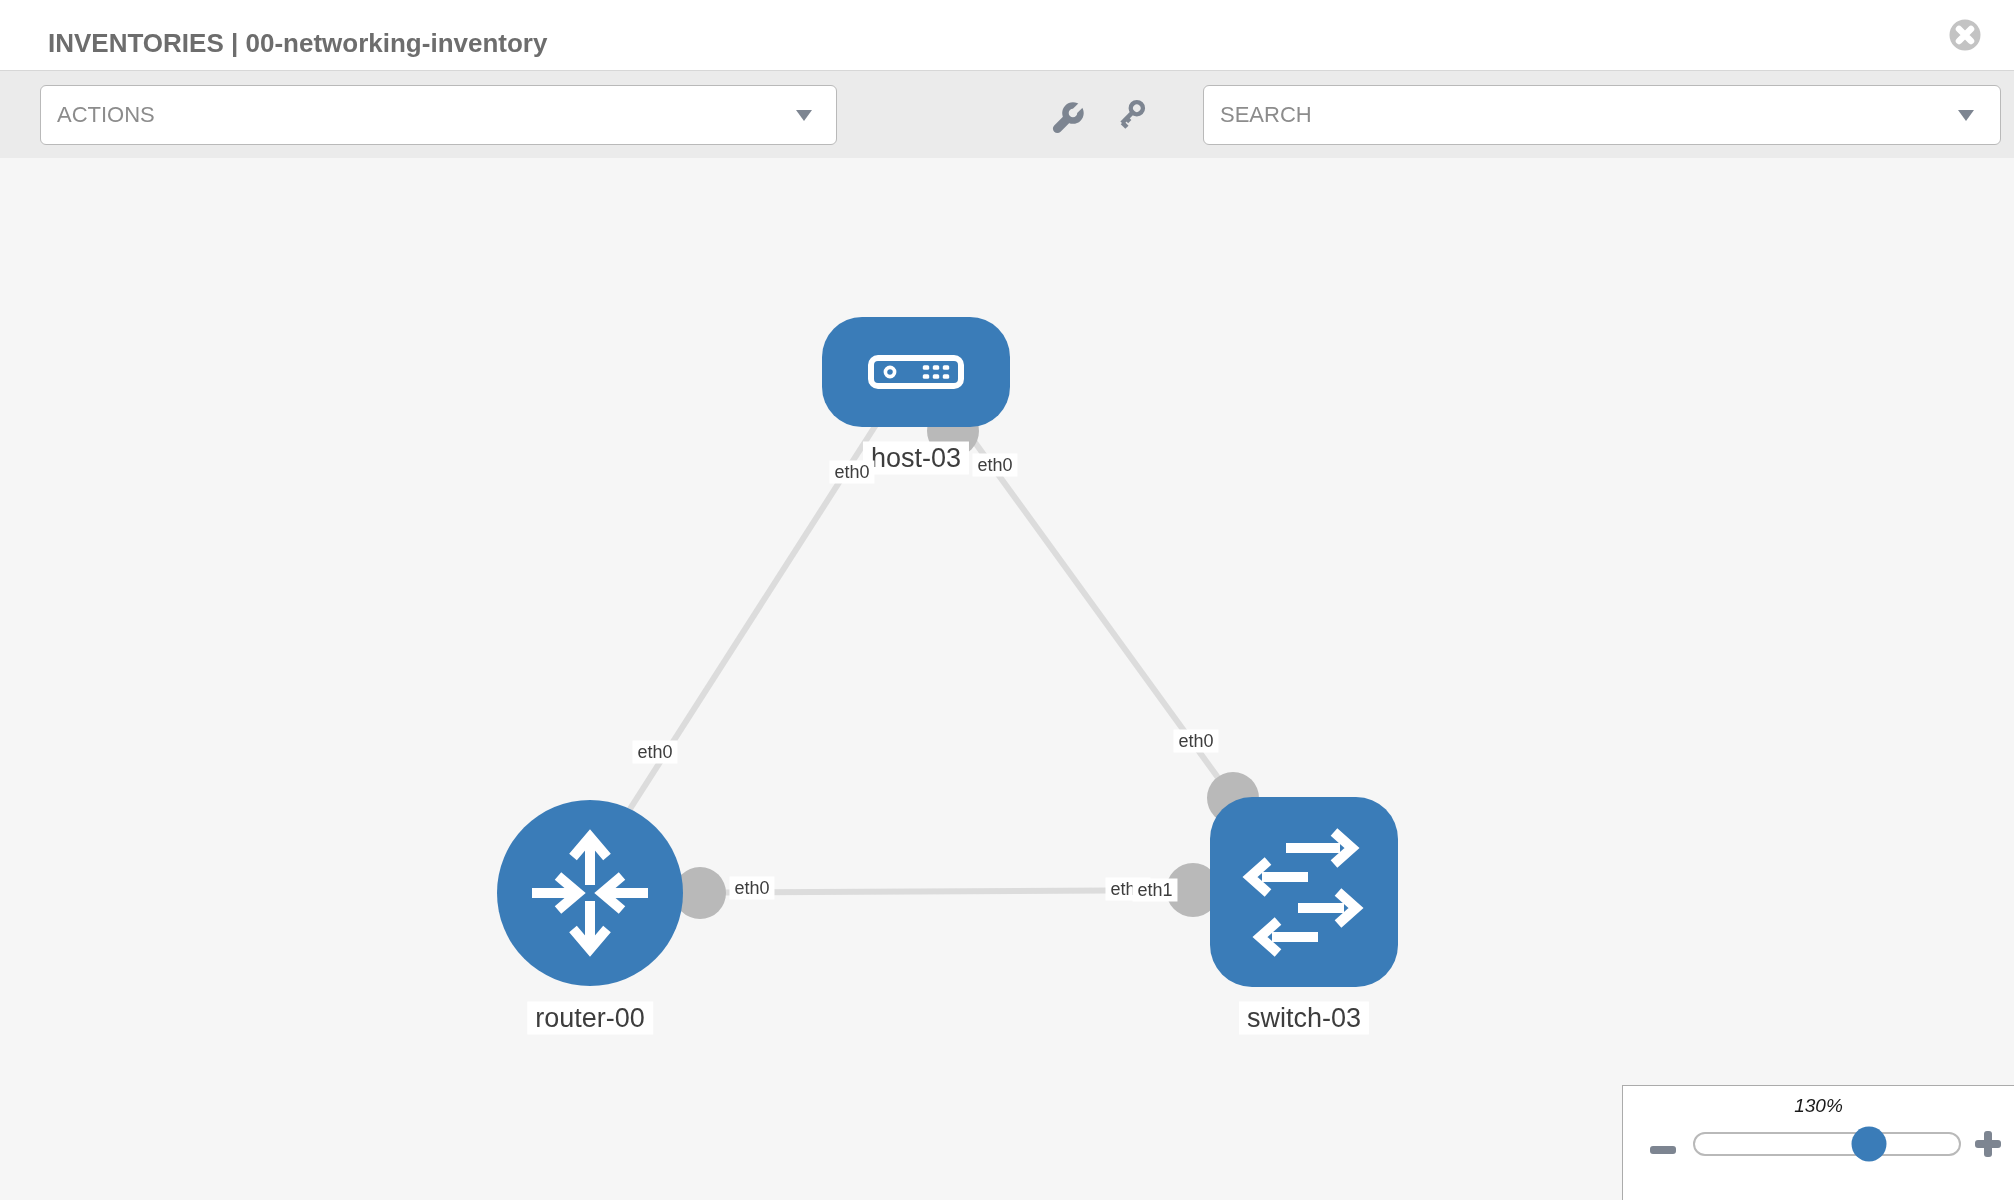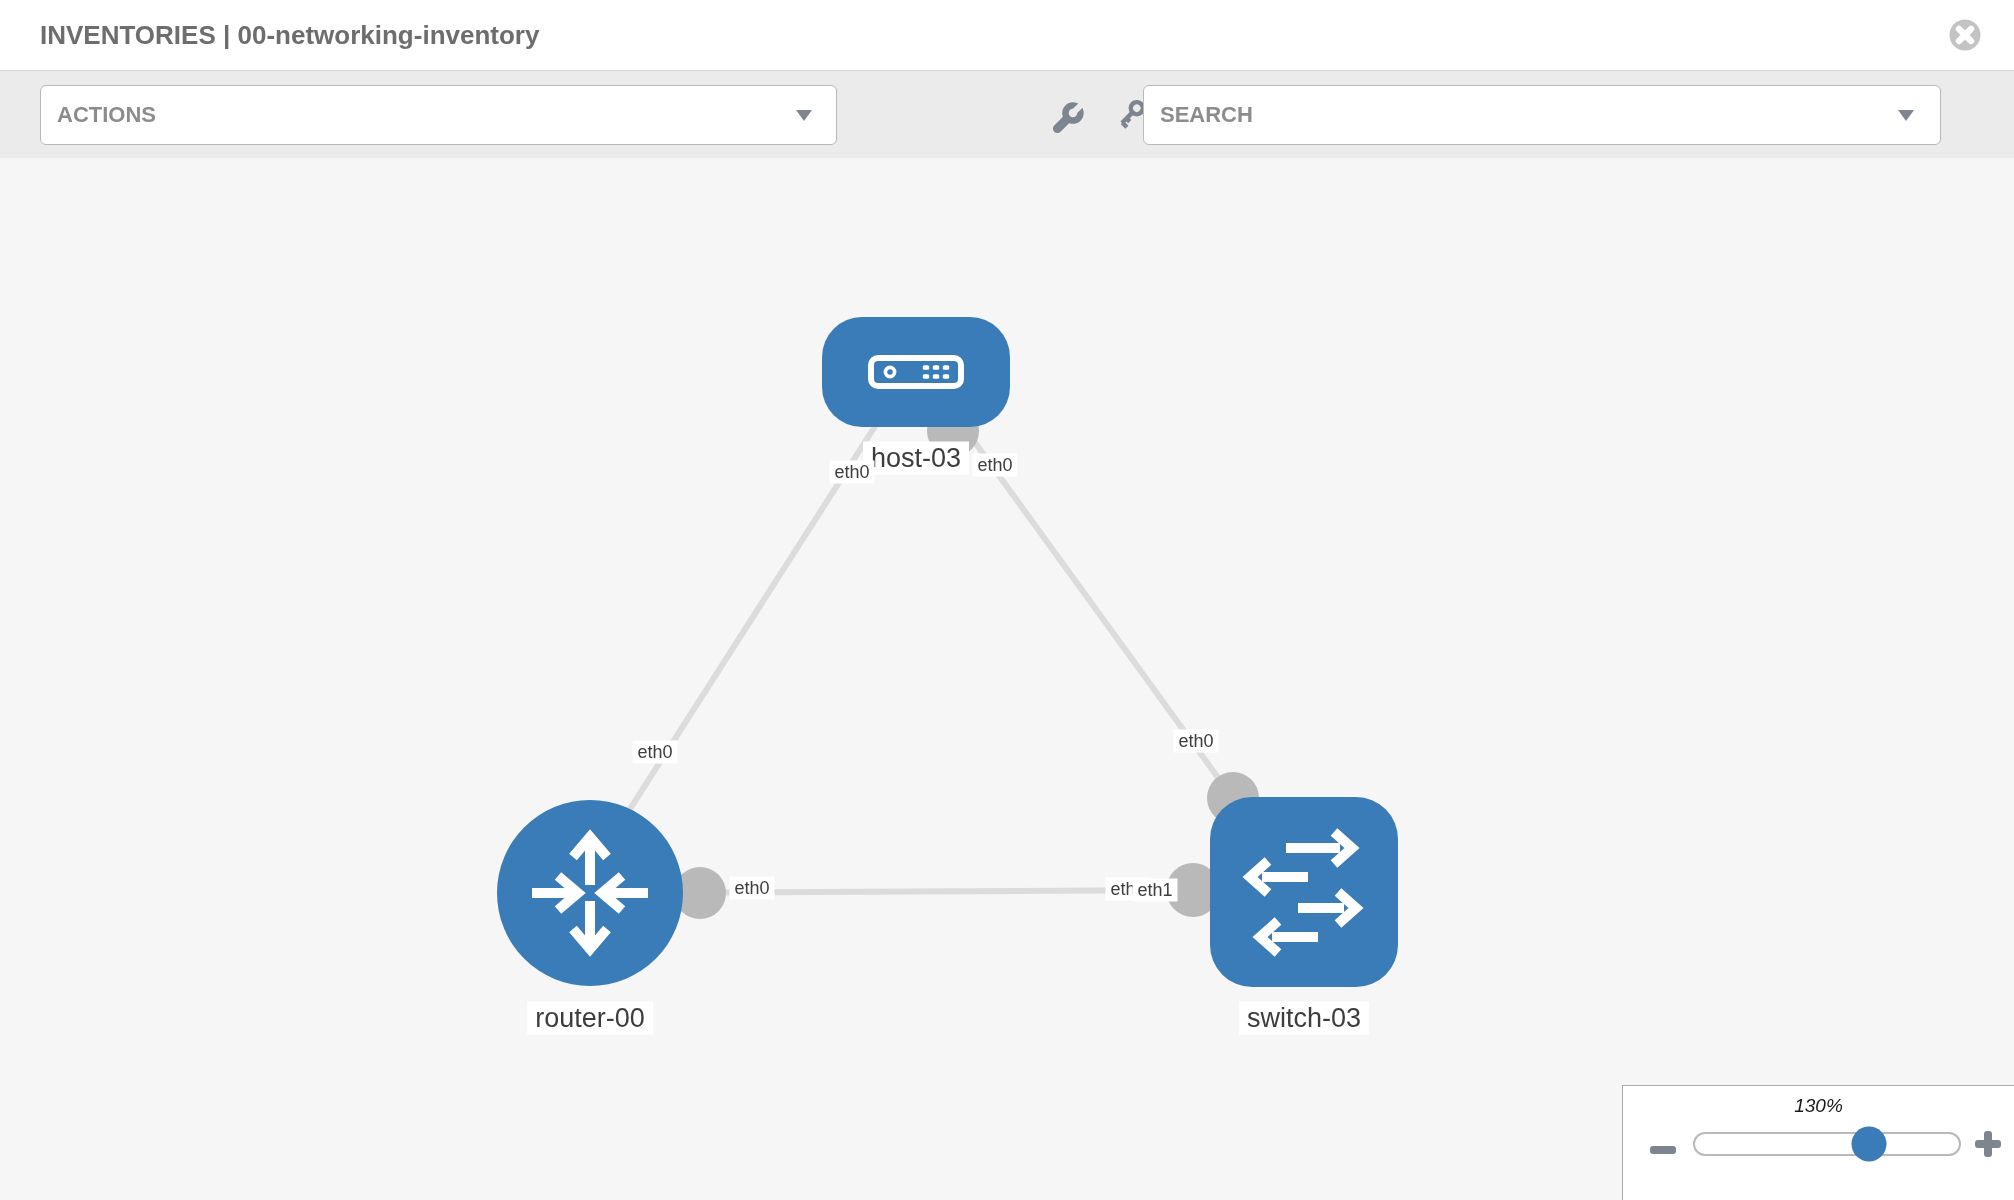--- a/index.html
+++ b/index.html
@@ -2,29 +2,29 @@
 <html style="--node-fill: #3a7cb8; --link: #dcdcdc; --interface-dot: #b9b9b9; --toolbar-bg: #ebebeb; --canvas-bg: #f6f6f6; --icon-gray: #7d8591; --title-text: #6d6d6d; --label-text: #3d3d3d; --control-text: #8c8c8c; --control-border: #b9b9b9; --panel-border: #ababab; --zoom-value-text: #1a1a1a; --divider: #d7d7d7; --close-icon: #c3c3c3;"><head>
 <meta charset="utf-8">
 <style>
   html,body{margin:0;padding:0;background:#fff;}
   .window{
     position:relative;width:2014px;height:1200px;overflow:hidden;background:#fff;
     font-family:"Liberation Sans","DejaVu Sans",sans-serif;
   }
   
   .hdr{position:absolute;left:0;top:0;width:100%;height:70px;background:#fff;}
-  .title{margin:0;padding-left:40px;line-height:70px;font-size:26px;font-weight:700;color:var(--title-text);}
+  .title{margin:8px;padding-left:40px;line-height:70px;font-size:26px;font-weight:700;color:var(--title-text);}
   .close{position:absolute;right:30px;top:16px;width:38px;height:38px;border:0;background:transparent;padding:0;cursor:pointer;}
   
   .toolbar{position:absolute;left:0;top:70px;width:100%;height:104px;box-sizing:border-box;
-    background:var(--toolbar-bg);border-top:1px solid var(--divider);border-bottom:1px solid var(--divider);font-weight:bold;}
+    background:var(--toolbar-bg);border-top:1px solid var(--divider);border-bottom:1px solid var(--divider);}
   .ctl{position:absolute;top:14px;height:60px;box-sizing:border-box;background:#fff;
     border:1px solid var(--control-border);border-radius:6px;}
   .ctl.actions{left:40px;width:797px;}
-  .ctl.search{left:1143px;width:798px;text-align:right;}
+  .ctl.search{left:1203px;width:798px;text-align:right;}
   .ctl-text{position:absolute;left:16px;top:0;line-height:58px;font-size:22px;color:var(--control-text);}
   .caret{position:absolute;top:50%;margin-top:-5px;width:0;height:0;
     border-left:8px solid transparent;border-right:8px solid transparent;border-top:11px solid var(--icon-gray);}
   .ctl.actions .caret{right:24px;}
   .ctl.search .caret{right:26px;}
   .tool{position:absolute;display:block;cursor:pointer;}
   .tool.wrench{left:1050px;top:27px;}
   .tool.key{left:1120px;top:28px;}
   
   .canvas{position:absolute;left:0;top:158px;width:2014px;height:1042px;background:var(--canvas-bg);overflow:hidden;}

